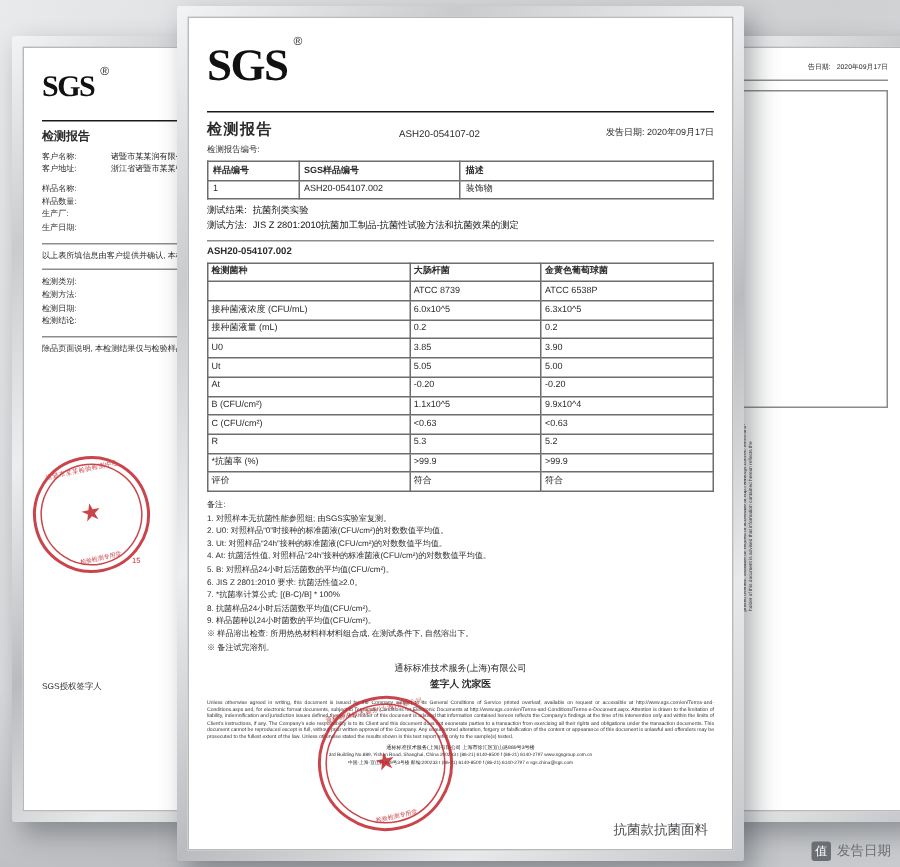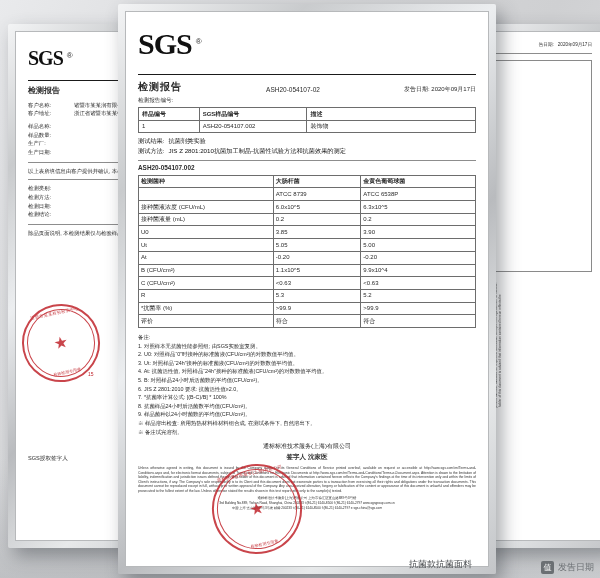--- a/index.html
+++ b/index.html
@@ -45,21 +45,21 @@
 
   .doc{
     position:absolute;inset:0;
     padding:10px 12px;
     box-sizing:border-box;
     color:#2b2b2b;
   }
 
   
   .sgs-logo{font-family:"Liberation Serif",serif;font-weight:bold;letter-spacing:-1px;color:#111;}
-  .logo-row{display:flex;align-items:center;gap:4px;}
+  .logo-row{display:flex;align-items:flex-start;gap:4px;}
   .logo-reg{font-size:8px;font-weight:normal;letter-spacing:0;margin-bottom:4px;}
 
   .rule{border-bottom:1px solid #1a1a1a;}
   .rule-thin{border-bottom:1px solid #8d8d8d;}
 
   
   #frame-center .doc{font-size:6.2px;line-height:1.45;}
   .c-logo{font-size:30px;}
   .c-title{font-size:10px;font-weight:bold;letter-spacing:1px;}
   .hdr-line{display:flex;justify-content:space-between;align-items:flex-end;}
@@ -119,21 +119,21 @@
     position:absolute;right:6px;bottom:4px;
     font-size:9px;color:#6b6f73;
     display:flex;align-items:center;gap:4px;
     z-index:20;
   }
   .wm-badge{
     display:inline-flex;align-items:center;justify-content:center;
     width:13px;height:13px;border-radius:2px;background:#6b6f73;color:#fff;font-size:8px;
   }
   .caption{
-    position:absolute;right:128px;bottom:7px;font-size:9px;color:#4a4d50;z-index:20;margin-top:14px;
+    position:absolute;right:128px;bottom:18px;font-size:9px;color:#4a4d50;z-index:20;margin-top:14px;
   }
   .sig-line{margin-top:8px;font-size:5.6px;}
 </style>
 </head>
 <body>
 
 <div class="backdrop"></div>
 <div class="shadowcast"></div>
 
 <div class="frame" id="frame-left">

